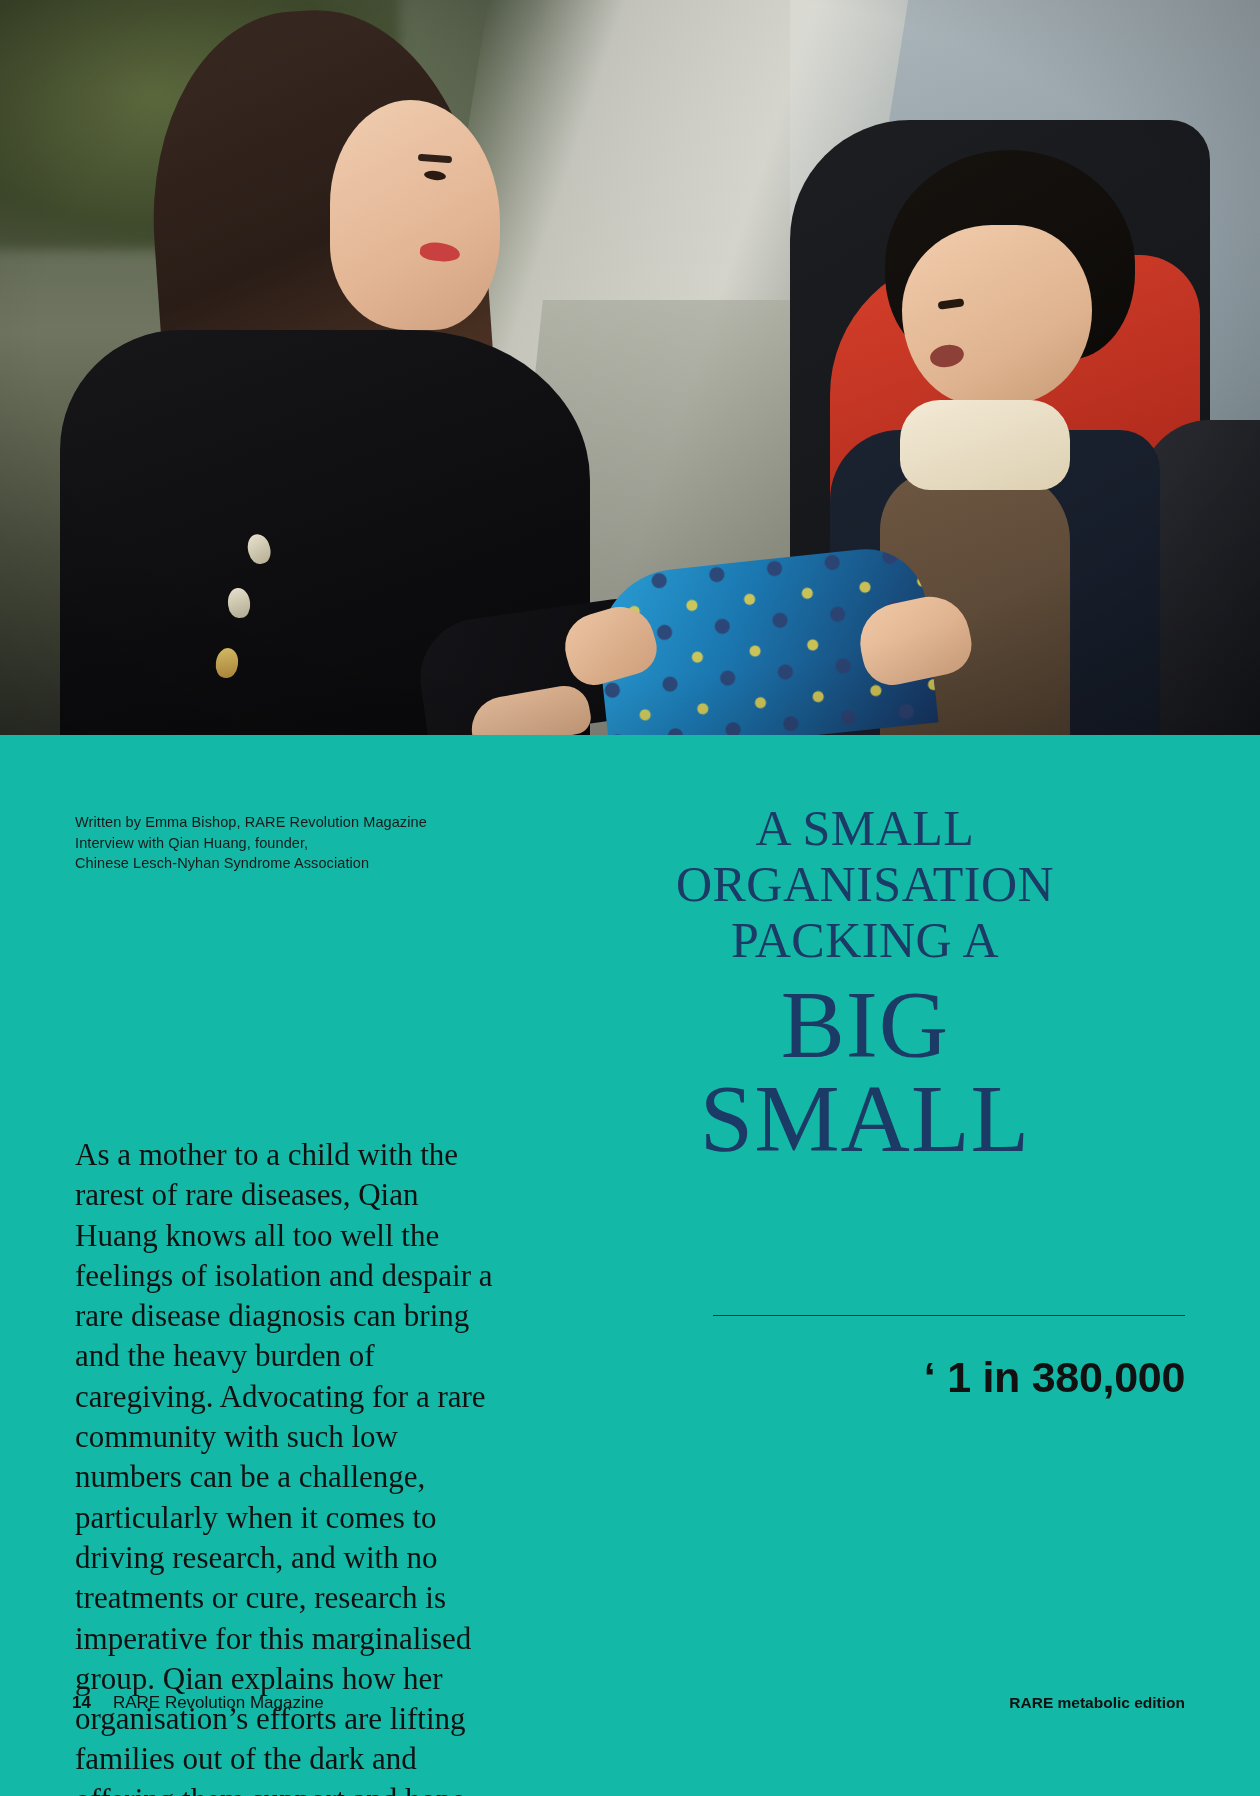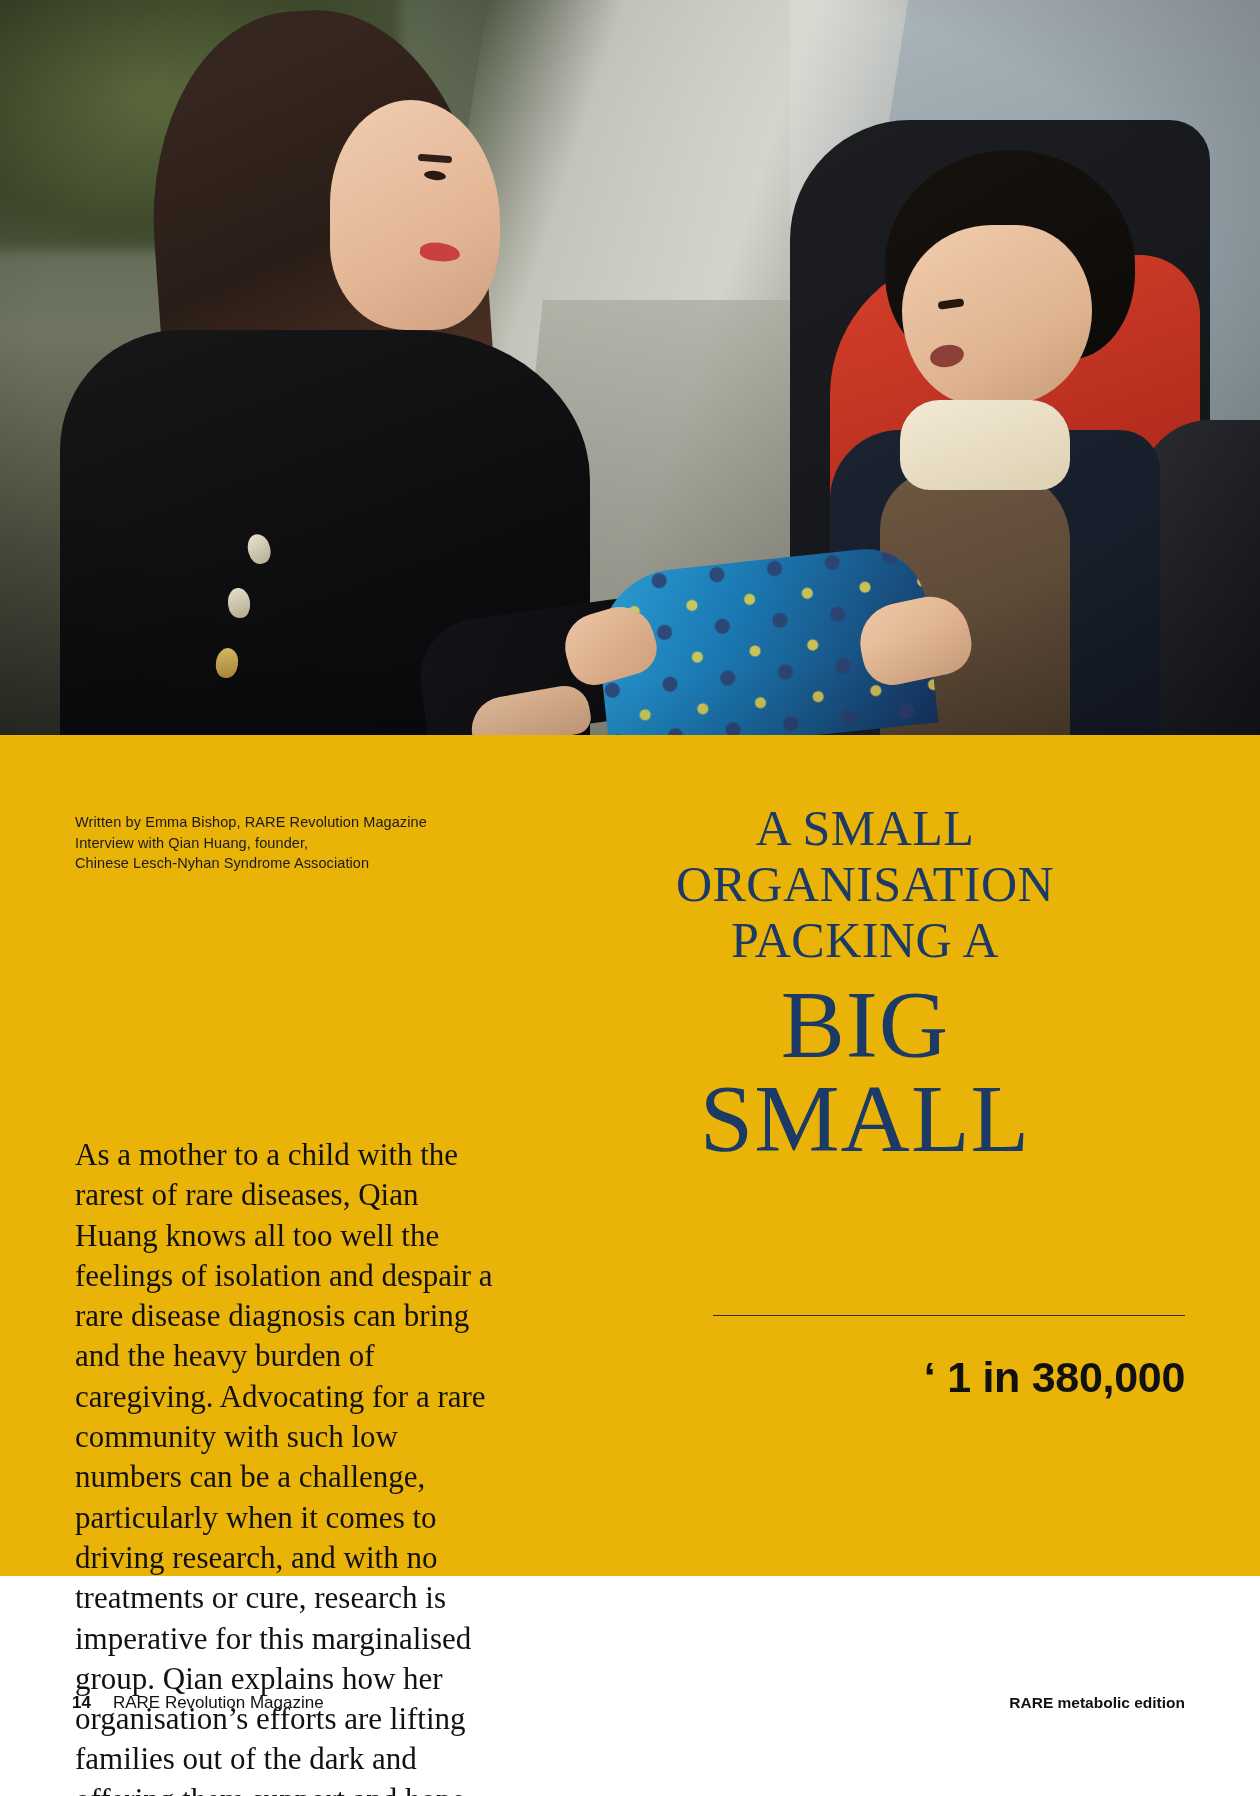--- a/index.html
+++ b/index.html
@@ -10,22 +10,22 @@
   body {
     width: 1260px;
     height: 1796px;
     font-family: "Liberation Sans", sans-serif;
     color: #000000;
     overflow: hidden;
   }
   .page {
     position: relative;
     width: 1260px;
-    height: 1576px;
-    background: #eab308;
+    height: 1796px;
+    background: #14b8a6;
   }
 
   
   .hero {
     position: absolute;
     left: 0;
     top: 0;
     width: 1260px;
     height: 735px;
     overflow: hidden;

